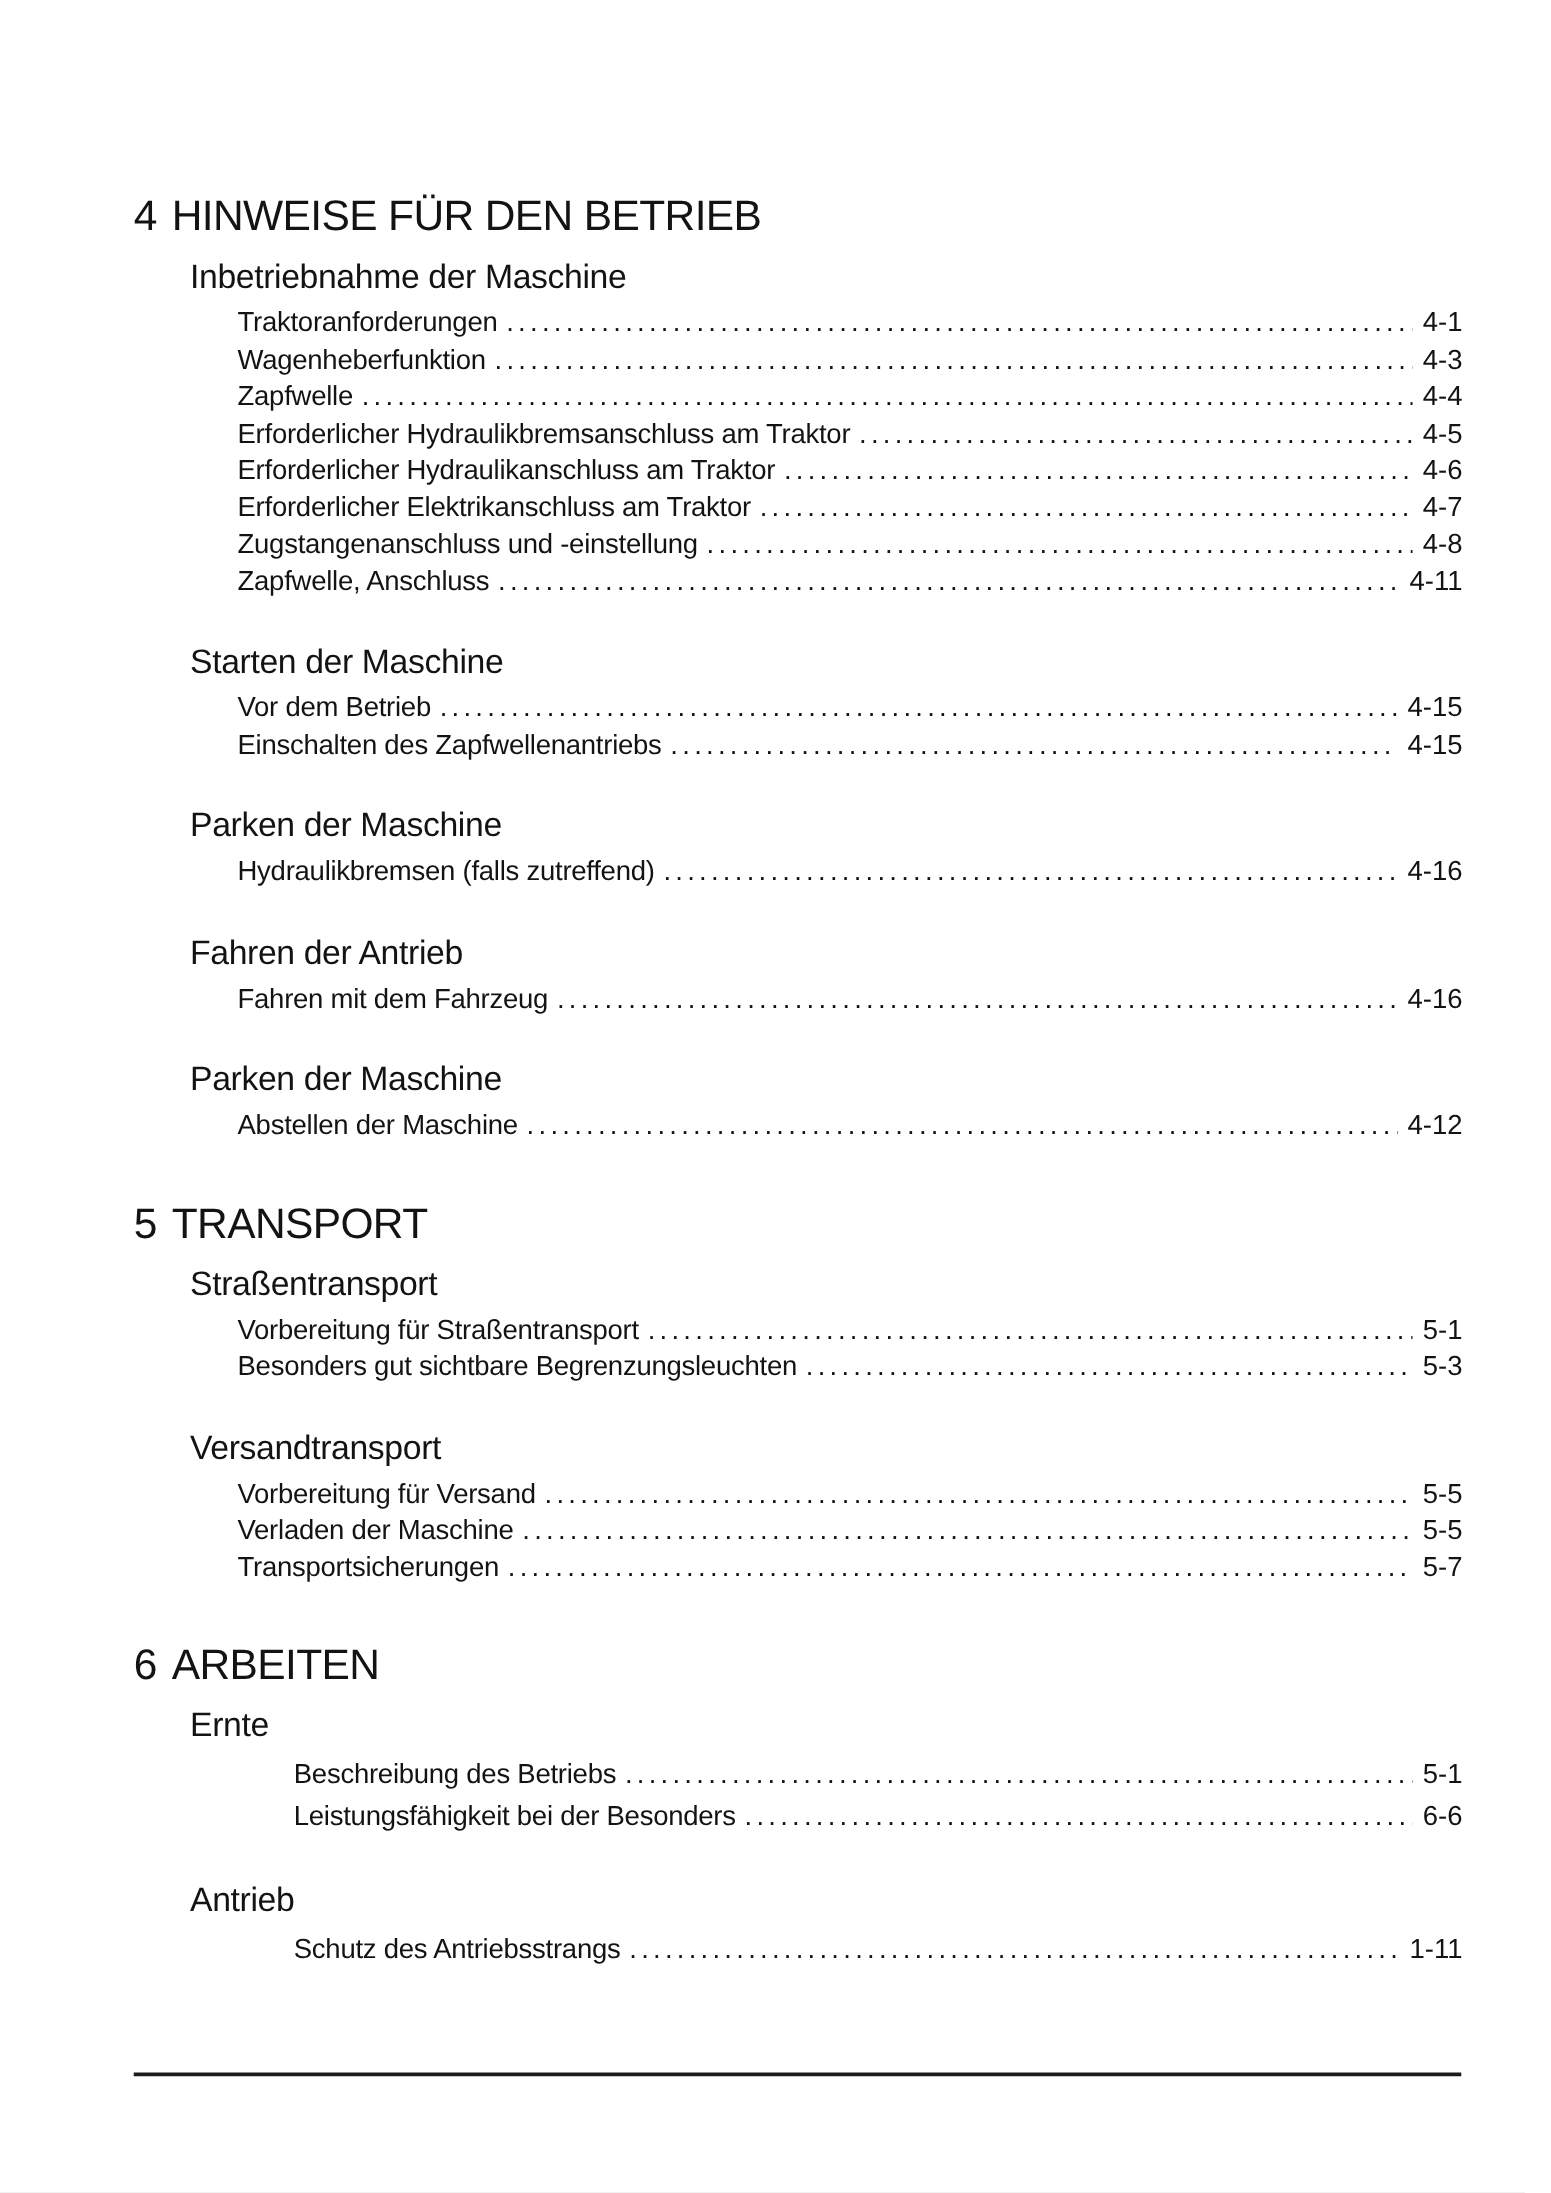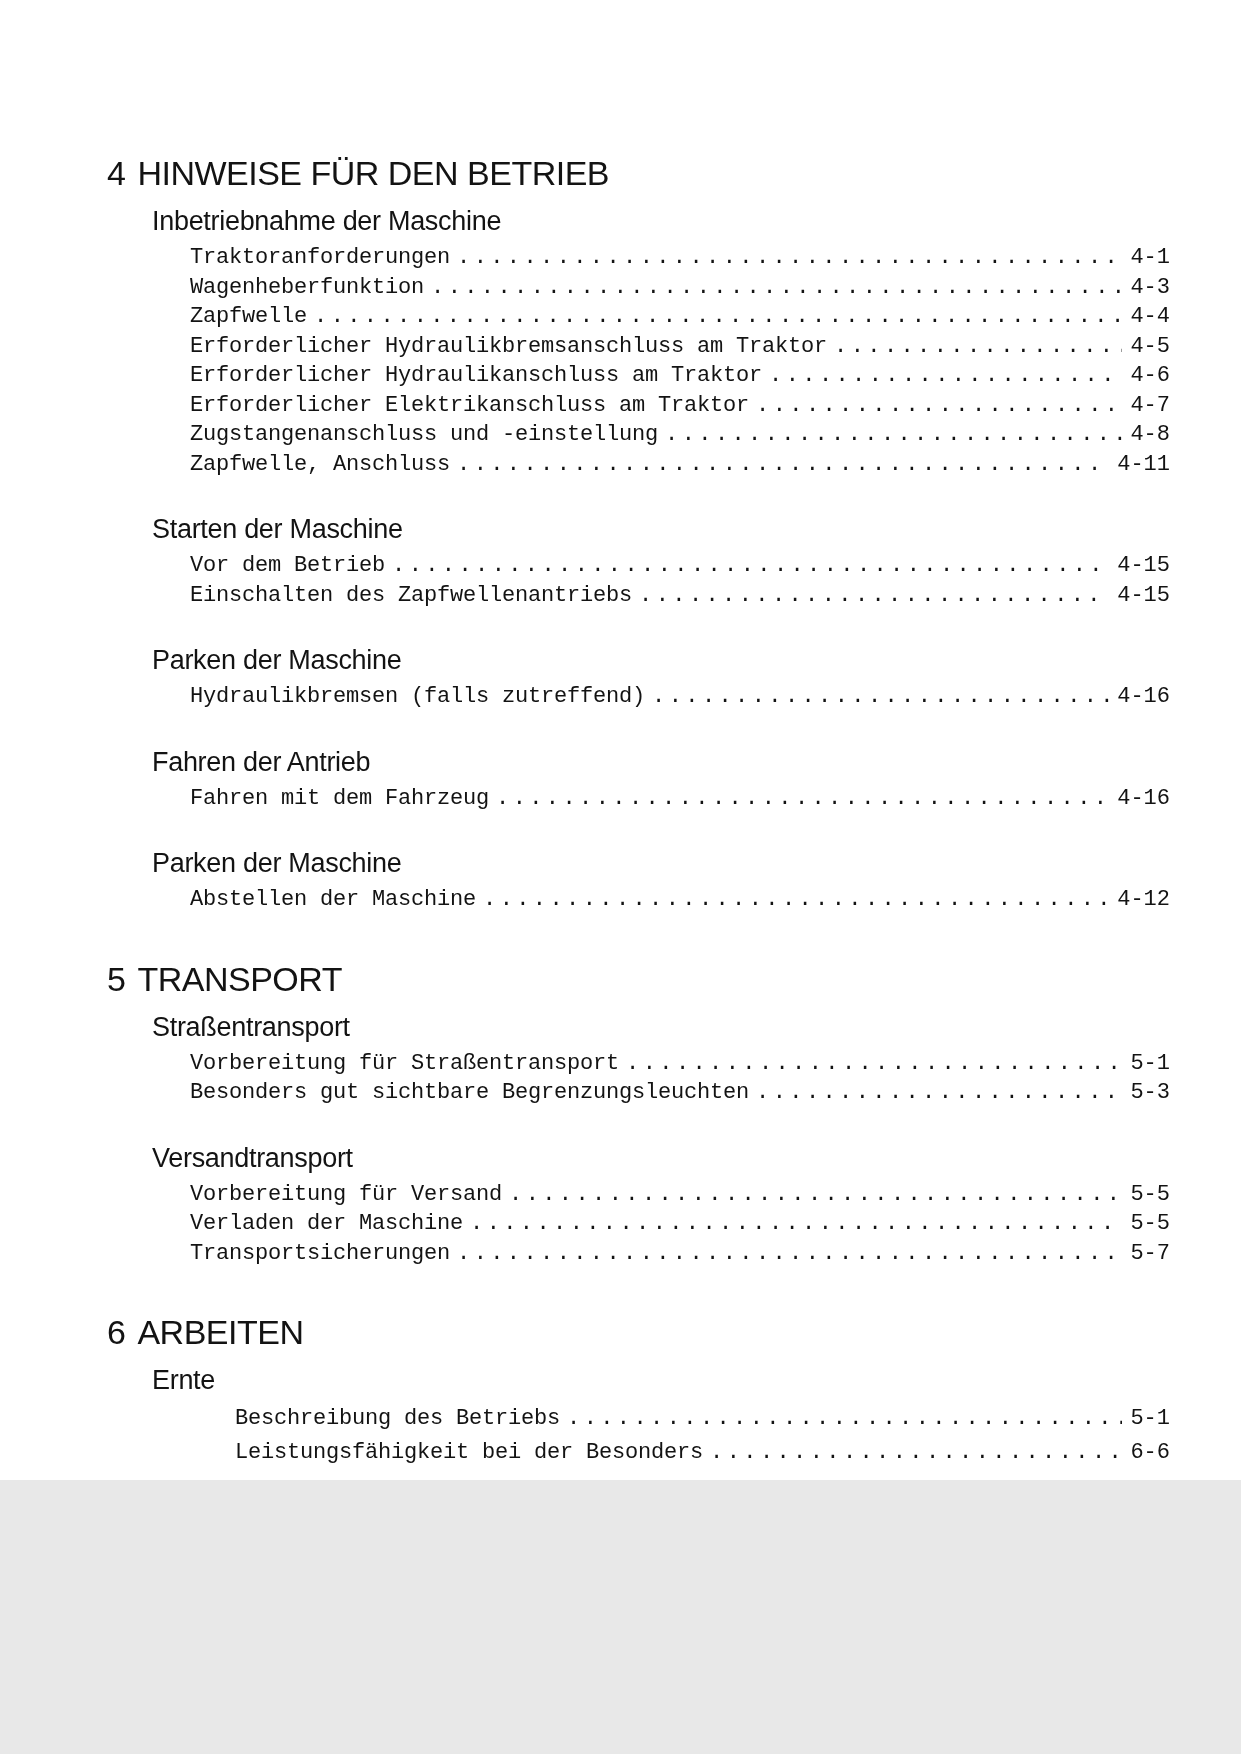--- a/index.html
+++ b/index.html
@@ -1,19 +1,19 @@
 <!DOCTYPE html>
 <html><head>
 <meta charset="utf-8">
 <style>
   html, body { margin: 0; padding: 0; background: #e8e8e8; }
   .page {
     position: relative;
     width: 1241px;
-    height: 1480px;
+    height: 1754px;
     background: #ffffff;
     color: #131313;
     font-family: "Liberation Sans", "DejaVu Sans", sans-serif;
     overflow: hidden;
     margin: 0 auto;
   }
   .content {
     position: absolute;
     left: 107px;
     top: 153px;
@@ -46,21 +46,20 @@
     margin: 4px 0 0 83px;
     padding: 0;
   }
   .deep .toc-list { margin-left: 128px; }
   .toc-row {
     display: flex;
     align-items: flex-start;
     font-size: 22px;
     line-height: 29.5px;
     letter-spacing: -0.2px;
-    font-family: Liberation Mono, monospace;
   }
   .deep .toc-row { line-height: 34px; }
   .toc-item-label { white-space: nowrap; }
   .dot-leader {
     flex: 1 1 auto;
     overflow: hidden;
     white-space: nowrap;
     margin: 0 8px 0 7px;
     letter-spacing: 3.4px;
   }
@@ -234,20 +233,21 @@
           <span class="dot-leader"></span>
           <span class="page-number">6-6</span>
         </li>
       </ul>
     </div>
 
     <div class="section deep">
       <h2 class="section-heading">Antrieb</h2>
       <ul class="toc-list">
         <li class="toc-row">
+          <span class="toc-item-label">Schutz des Antriebsstrangs</span>
           <span class="dot-leader"></span>
           <span class="page-number">1-11</span>
         </li>
       </ul>
     </div>
 
   </div>
 
   <div class="footer-rule"></div>
 </div>

